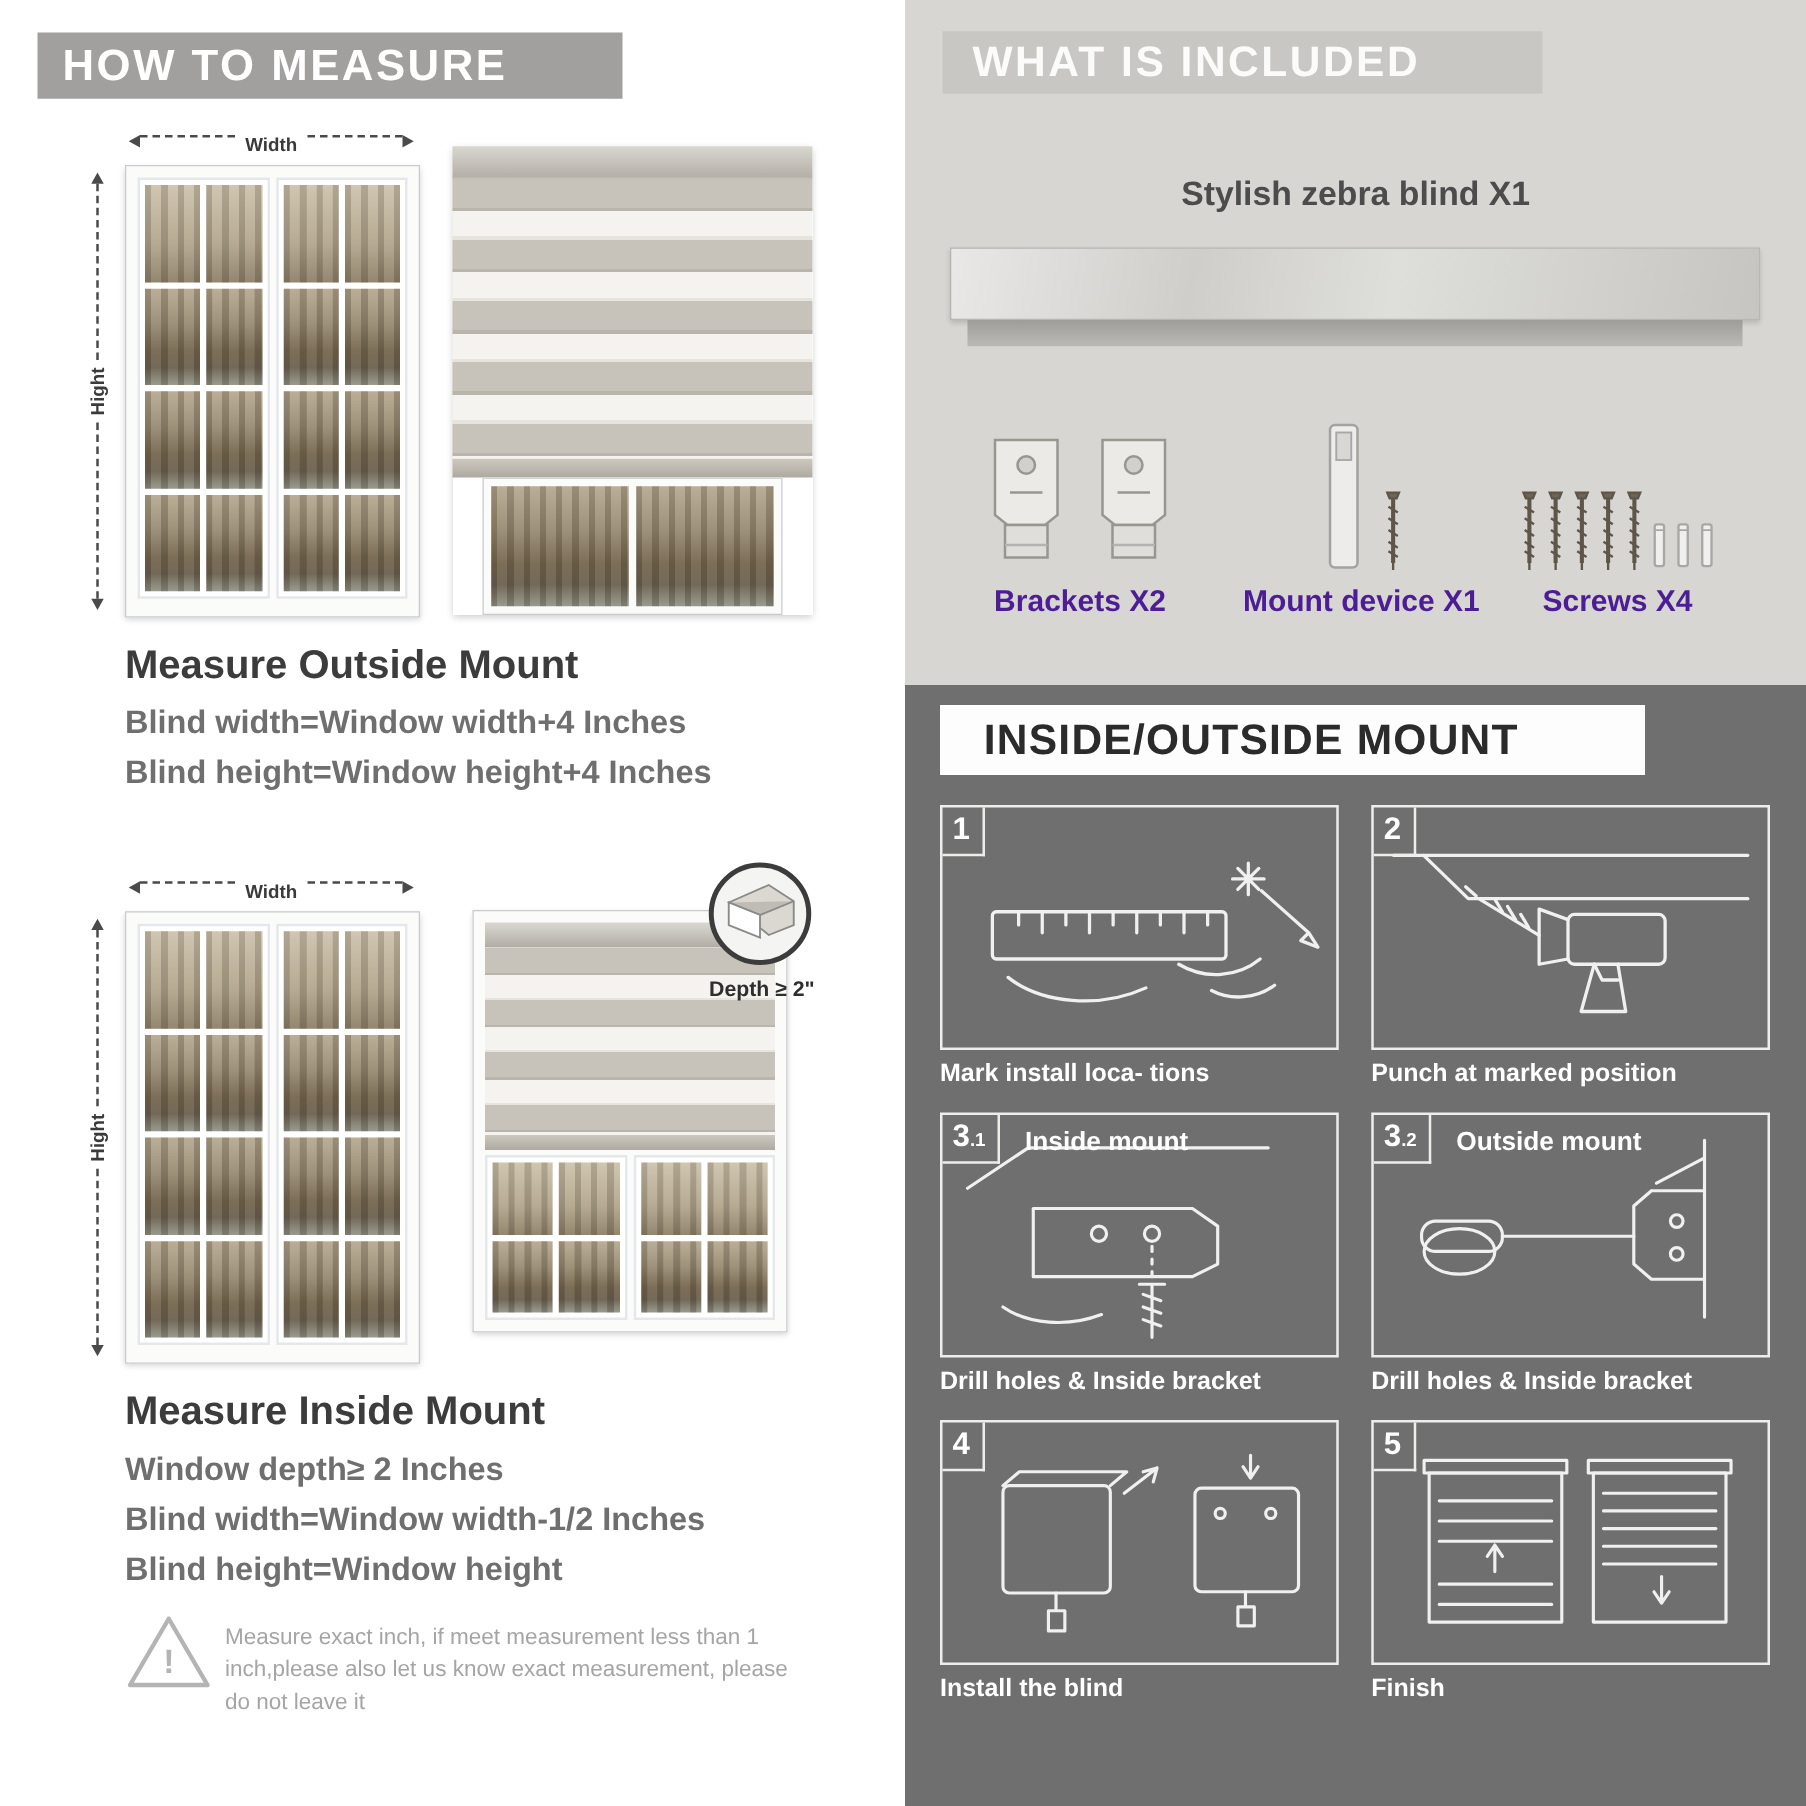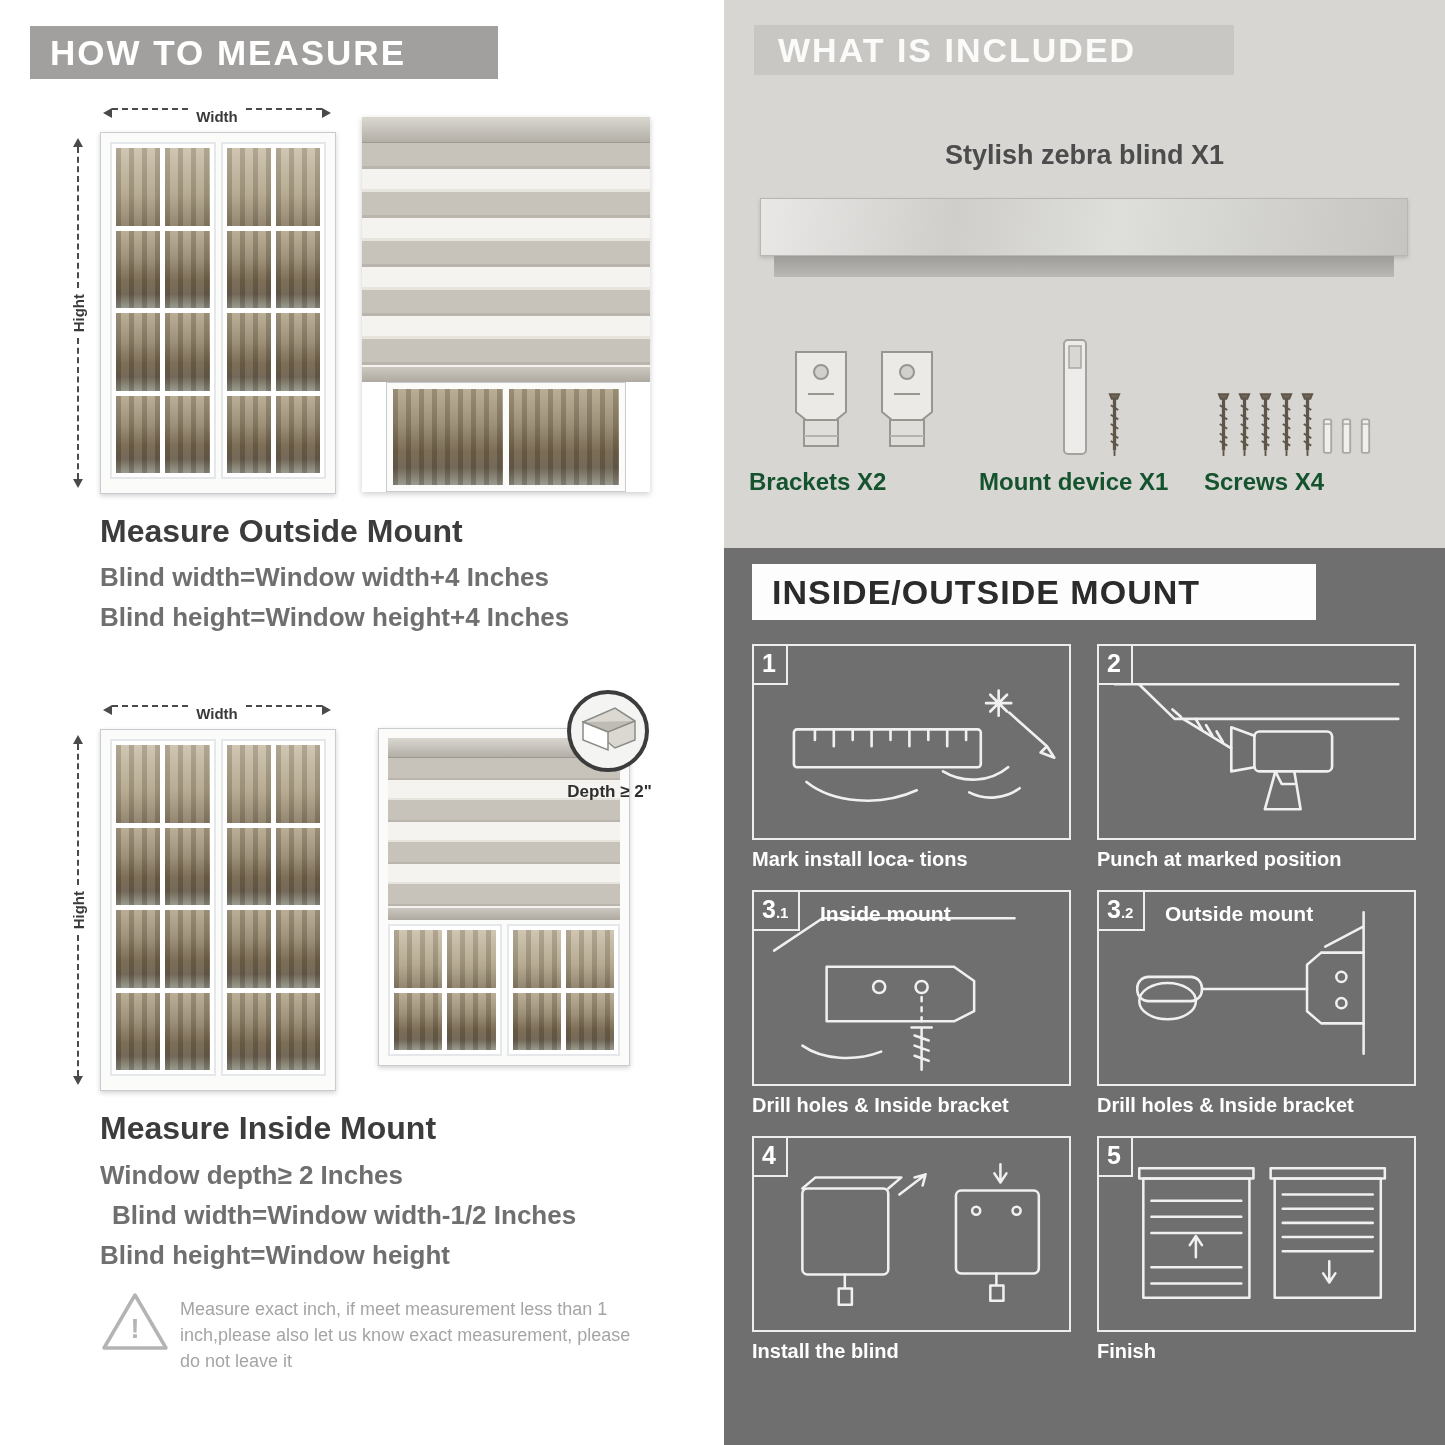--- a/index.html
+++ b/index.html
@@ -63,21 +63,21 @@
   .iw-cassette { height:20px; background:linear-gradient(180deg,#dad7d1,#b3afa7); border-bottom:1px solid #9d9992; }
   .iw-stripes { height:150px; background:repeating-linear-gradient(180deg,#c7c3bb 0 20px,#b9b5ad 20px 22px,#f5f3ef 22px 40px,#e7e4de 40px 42px); }
   .iw-rail { height:12px; background:linear-gradient(180deg,#ccc8c0,#aeaaa2); }
   .iw-panes { flex:1; display:flex; gap:5px; margin-top:4px; }
 
   .callout { position:absolute; left:565px; top:688px; width:86px; height:86px; }
   .depth-label { position:absolute; left:552px; top:782px; width:115px; text-align:center;
     font-size:17px; font-weight:bold; color:#2e2e2e; }
 
   .h-inside { left:100px; top:1110px; }
-  .f3 { left:100px; top:1160px; } .f4 { left:100px; top:1200px;margin-left:12px; } .f5 { left:100px; top:1240px; }
+  .f3 { left:100px; top:1160px; } .f4 { left:100px; top:1200px; } .f5 { left:100px; top:1240px; }
 
   .warn-icon { position:absolute; left:100px; top:1290px; width:70px; height:66px; }
   .warn-icon .bang { position:absolute; left:0; right:0; top:24px; text-align:center;
     font-size:27px; font-weight:bold; color:#b4b4b4; }
   .warn-text { position:absolute; left:180px; top:1296px; width:452px; font-size:18px;
     color:#a5a5a5; line-height:1.45; }
 
   
   .panel-included { position:absolute; left:724px; top:0; width:721px; height:548px; background:#d7d6d3; }
   .included-banner { position:absolute; left:30px; top:25px; width:480px; height:50px; background:#c8c7c4;
@@ -86,29 +86,29 @@
     font-size:27px; font-weight:bold; color:#4c4c4c; }
   .headrail { position:absolute; left:36px; top:198px; width:648px; height:58px;
     background:linear-gradient(100deg,#e9e8e6 0%,#cfcecb 30%,#dededb 55%,#c6c5c2 100%);
     border:1px solid #b8b7b4; box-shadow:0 2px 4px rgba(0,0,0,.15); }
   .headrail-under { position:absolute; left:50px; top:256px; width:620px; height:21px;
     background:linear-gradient(180deg,#9e9d9a,#bab9b6); }
   .group { position:absolute; display:flex; align-items:flex-end; justify-content:center; }
   .brackets-group { left:48px; top:338px; width:184px; height:120px; gap:16px; }
   .safety-group { left:290px; top:332px; width:150px; height:128px; gap:14px; }
   .screws-group { left:478px; top:382px; width:184px; height:78px; gap:6px; }
-  .item-label { position:absolute; top:468px; font-size:24px; font-weight:bold; color:#14532d; text-align:left; }
+  .item-label { position:absolute; top:468px; font-size:24px; font-weight:bold; color:#4c1d95; text-align:center; }
   .l-brackets { left:25px; width:230px; }
   .l-safety { left:255px; width:220px; }
   .l-screws { left:480px; width:180px; }
 
   
   .panel-mount { position:absolute; left:724px; top:548px; width:721px; height:897px; background:#6f6f6f; }
   .mount-banner { position:absolute; left:28px; top:16px; width:564px; height:56px; background:#fdfdfd;
-    color:#2b2b2b; font-size:34px; font-weight:bold; letter-spacing:1px; line-height:56px; padding-left:20px; }
+    color:#2b2b2b; font-size:34px; font-weight:bold; letter-spacing:1px; line-height:56px; padding-left:35px; }
   .steps-grid { position:absolute; left:28px; top:96px; width:664px; display:grid;
     grid-template-columns:1fr 1fr; column-gap:26px; row-gap:18px; }
   .step-img { position:relative; height:196px; border:2px solid #ededec; }
   .step-img svg { position:absolute; left:0; top:0; width:100%; height:100%; }
   .badge { position:absolute; top:0; left:0; padding:3px 10px 5px 8px; border-right:2px solid #ededec;
     border-bottom:2px solid #ededec; color:#fff; font-weight:bold; font-size:25px; z-index:2; }
   .badge .sub { font-size:15px; }
   .step-head-label { position:absolute; top:10px; left:66px; color:#fff; font-weight:bold; font-size:21px; z-index:2; }
   .step-caption { margin-top:8px; color:#ffffff; font-weight:bold; font-size:20px; min-height:24px; }
 </style>

